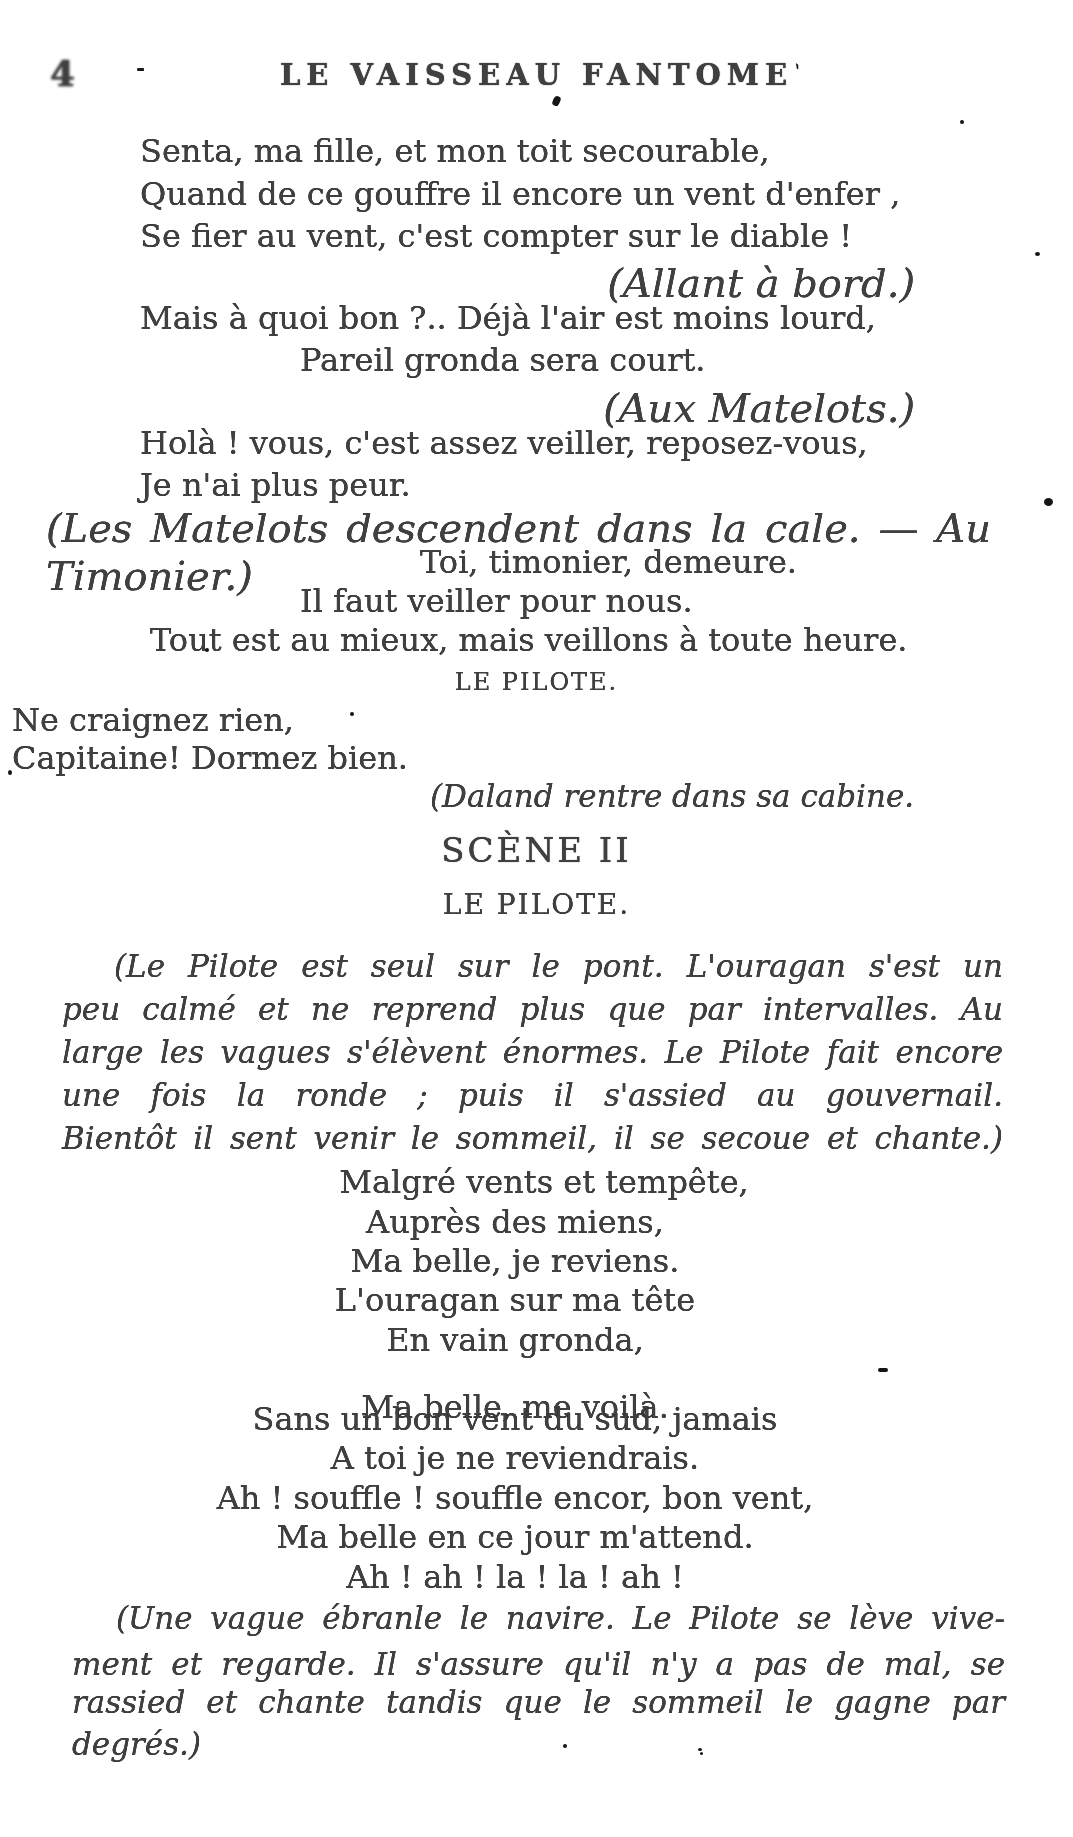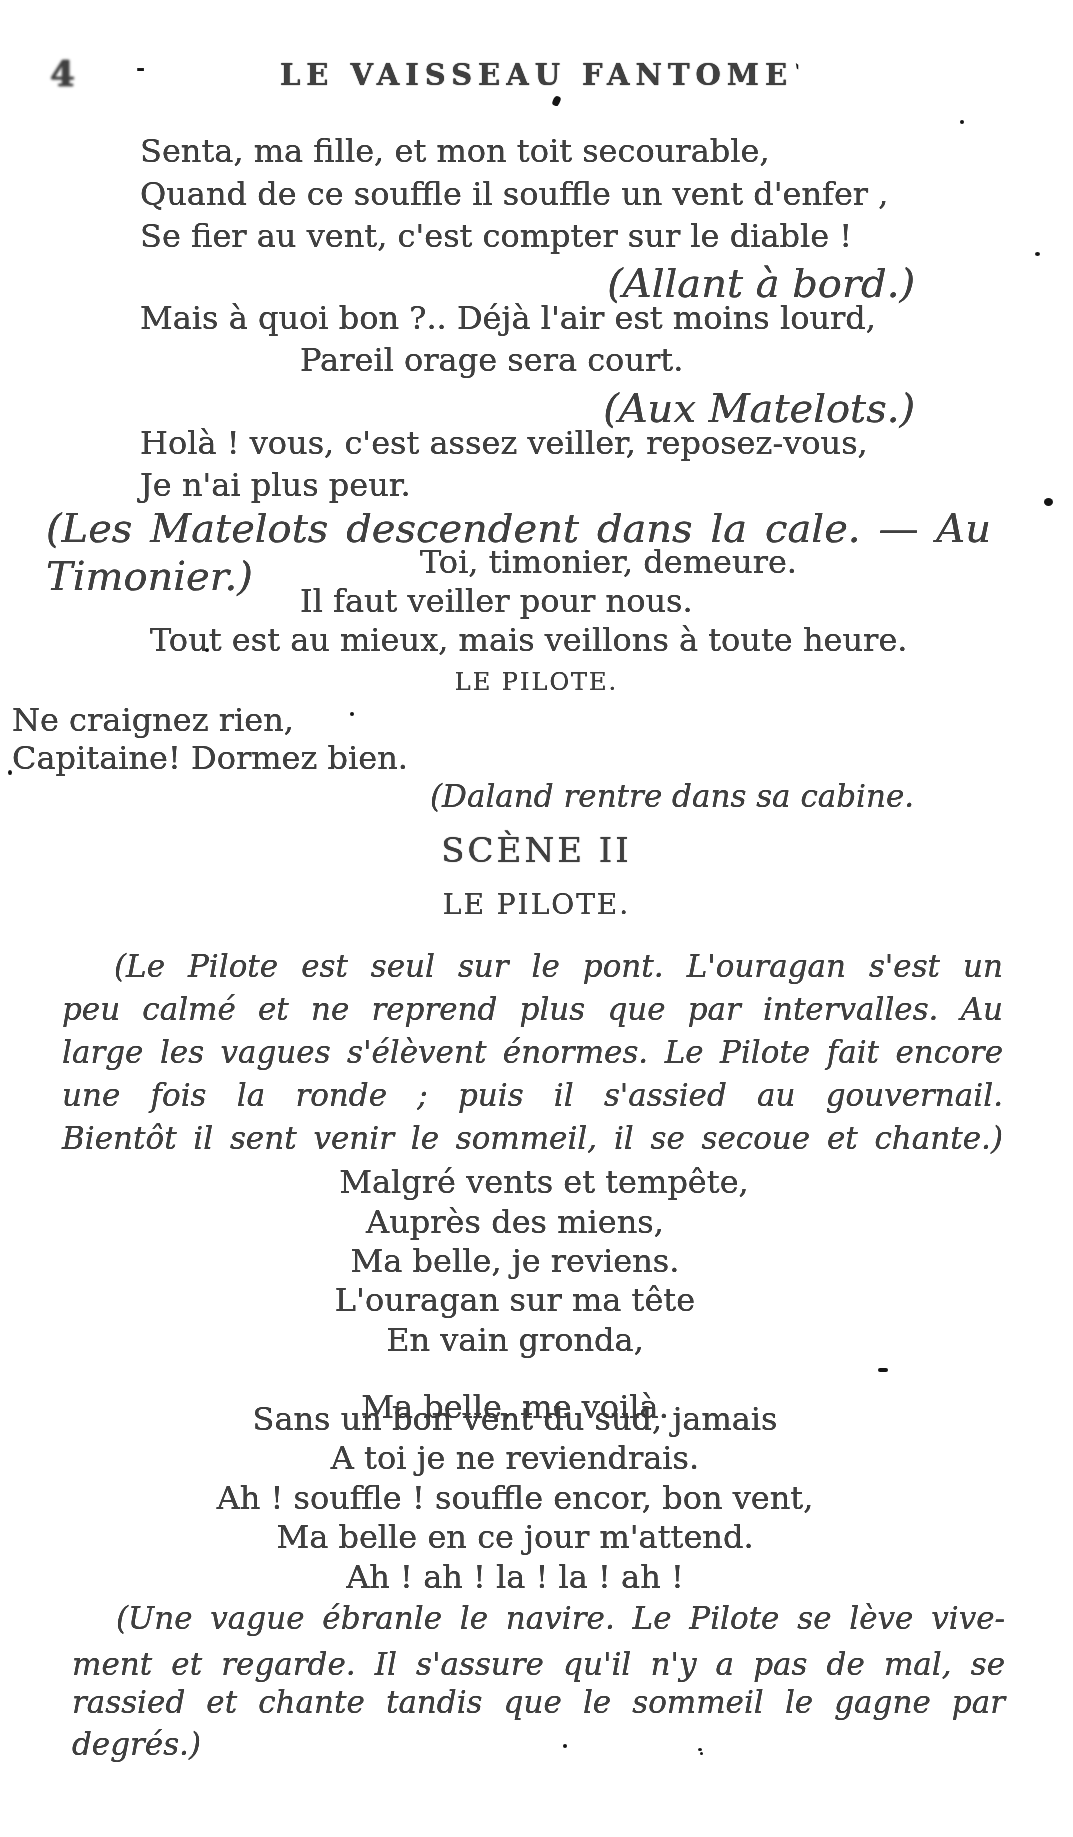--- a/index.html
+++ b/index.html
@@ -59,25 +59,25 @@
 <body>
 
 <div class="page">
 
   <div class="ln page-num" style="left:50px;top:52px;">4</div>
   <div class="mark" style="left:136px;top:55px;font-weight:bold;">-</div>
   <div class="ln header-title" style="top:58px;">LE VAISSEAU FANTOME</div>
   <div class="mark" style="left:788px;top:60px;transform:rotate(35deg);font-weight:bold;">`</div>
 
   <div class="ln" style="left:140px;top:132px;">Senta, ma fille, et mon toit secourable,</div>
-  <div class="ln" style="left:140px;top:175px;">Quand de ce souffle il souffle un vent d'enfer ,</div>
+  <div class="ln" style="left:140px;top:175px;">Quand de ce gouffre il encore un vent d'enfer ,</div>
   <div class="ln" style="left:140px;top:217px;">Se fier au vent, c'est compter sur le diable !</div>
   <div class="ln it right" style="left:0;top:259px;width:915px;">(Allant à bord.)</div>
   <div class="ln" style="left:140px;top:299px;">Mais à quoi bon ?.. Déjà l'air est moins lourd,</div>
-  <div class="ln" style="left:300px;top:341px;">Pareil orage sera court.</div>
+  <div class="ln" style="left:300px;top:341px;">Pareil gronda sera court.</div>
   <div class="ln it right" style="left:0;top:384px;width:915px;">(Aux Matelots.)</div>
   <div class="ln" style="left:140px;top:466px;">Je n'ai plus peur.</div>
   <div class="ln" style="left:140px;top:424px;">Holà ! vous, c'est assez veiller, reposez-vous,</div>
   <div class="ln it just" style="left:46px;top:504px;width:945px;">(Les Matelots descendent dans la cale. — Au Timonier.)</div>
   <div class="ln" style="left:420px;top:543px;">Toi, timonier, demeure.</div>
   <div class="ln" style="left:300px;top:582px;">Il faut veiller pour nous.</div>
   <div class="ln" style="left:150px;top:621px;">Tout est au mieux, mais veillons à toute heure.</div>
 
   <div class="ln speaker" style="top:668px;">LE PILOTE.</div>
   <div class="ln reply" style="top:701px;">Ne craignez rien,</div>

